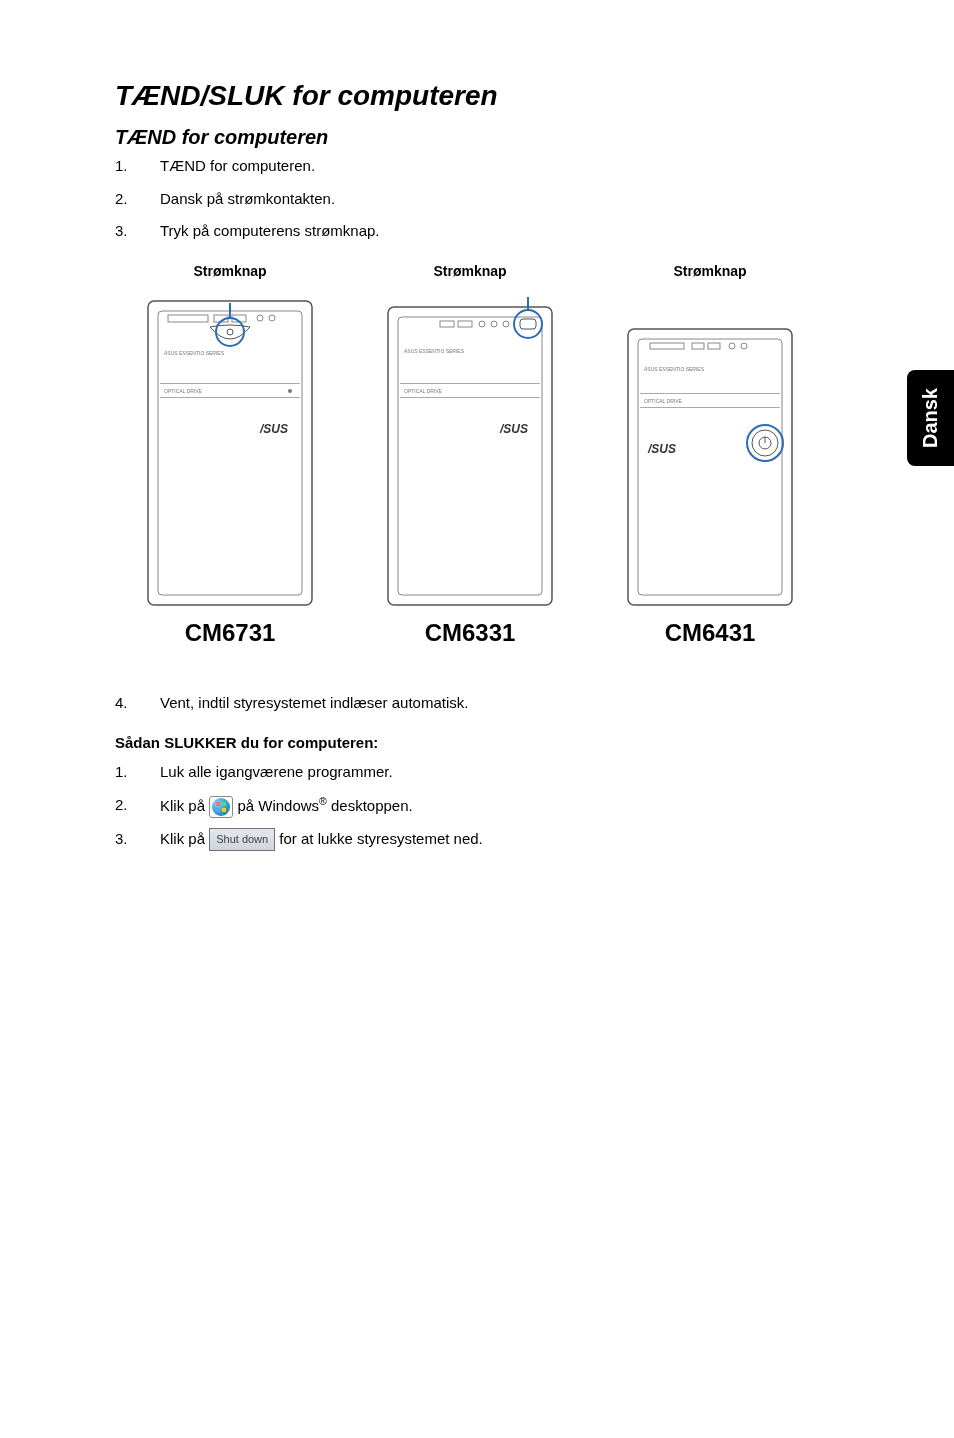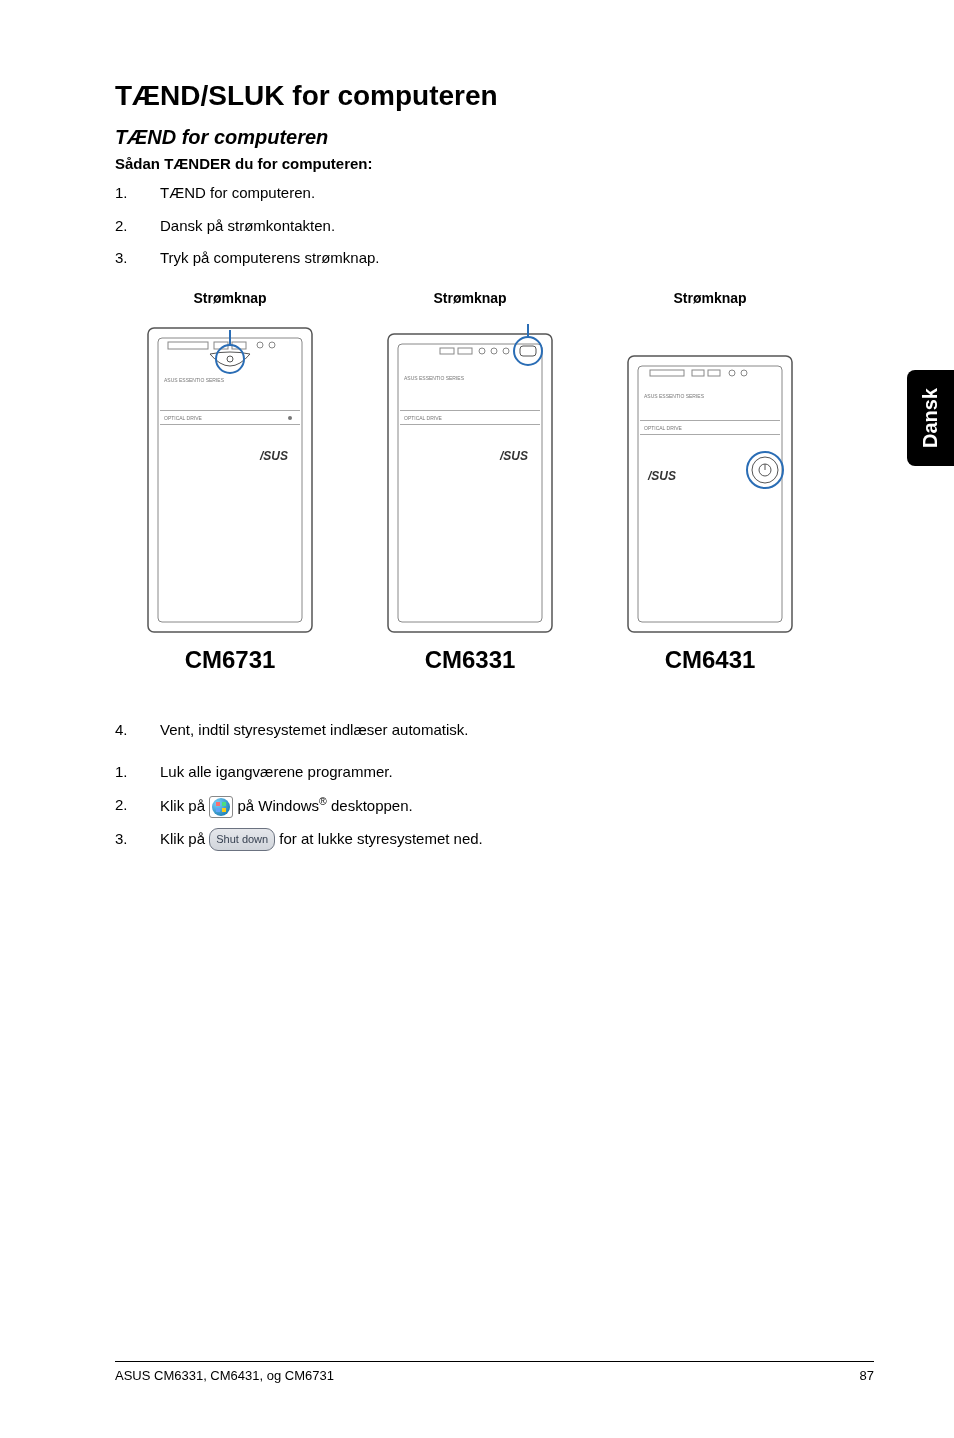--- a/index.html
+++ b/index.html
@@ -26,20 +26,21 @@
     font-weight: bold;
     font-size: 20px;
     writing-mode: vertical-rl;
     transform: rotate(180deg);
     border-radius: 0 8px 8px 0;
   }
   h1 {
     font-size: 28px;
     font-weight: bold;
     margin-bottom: 14px;
+    font-style: italic;
   }
   .intro {
     font-size: 15px;
     margin-bottom: 50px;
   }
   h2 {
     font-size: 20px;
     font-weight: bold;
     margin-bottom: 6px;
     font-style: italic;
@@ -123,21 +124,21 @@
       linear-gradient(#facc15,#facc15) 6px 6px/4px 4px no-repeat;
   }
   .shutdown-btn {
     display: inline-block;
     vertical-align: middle;
     border: 1px solid #6b7280;
     background: linear-gradient(#e5e7eb,#d1d5db);
     color: #374151;
     font-size: 11px;
     padding: 2px 6px;
-    border-radius: 9px;
+    border-radius: 0;
   }
   sup { font-size: 0.7em; }
   .footer {
     position: absolute;
     bottom: 55px;
     left: 115px;
     right: 80px;
     border-top: 1px solid #000;
     padding-top: 6px;
     display: flex;
@@ -148,21 +149,20 @@
 </head>
 <body>
 
 <div class="side-tab">Dansk</div>
 
 <div class="page">
 
   <h1>TÆND/SLUK for computeren</h1>
 
   <h2>TÆND for computeren</h2>
-  <p class="sub">Sådan TÆNDER du for computeren:</p>
 
   <ol class="steps">
     <li>TÆND for computeren.</li>
     <li>Dansk på strømkontakten.</li>
     <li>Tryk på computerens strømknap.</li>
   </ol>
 
   <div class="towers">
 
     <div class="tower-col">
@@ -241,33 +241,30 @@
         <text x="28" y="160" font-size="12" font-weight="bold" fill="#333" font-style="italic">/SUS</text>
       </svg>
       <div class="model">CM6431</div>
     </div>
   </div>
 
   <ol class="steps after-towers" start="4" style="counter-reset: step 3;">
     <li>Vent, indtil styresystemet indlæser automatisk.</li>
   </ol>
 
+  <p class="sub">Sådan SLUKKER du for computeren:</p>
 
   <ol class="steps">
     <li>Luk alle igangværene programmer.</li>
     <li>
       <span>Klik på </span>
       <span class="inline-icon"><span class="win-orb"></span></span>
       <span> på Windows</span><sup>®</sup><span> desktoppen.</span>
     </li>
     <li>
       <span>Klik på </span>
       <span class="shutdown-btn">Shut down</span>
       <span> for at lukke styresystemet ned.</span>
     </li>
   </ol>
 
-  <div class="footer">
-    <span>ASUS CM6331, CM6431, og CM6731</span>
-    <span>87</span>
-  </div>
 
 </div>
 
 </body></html>

